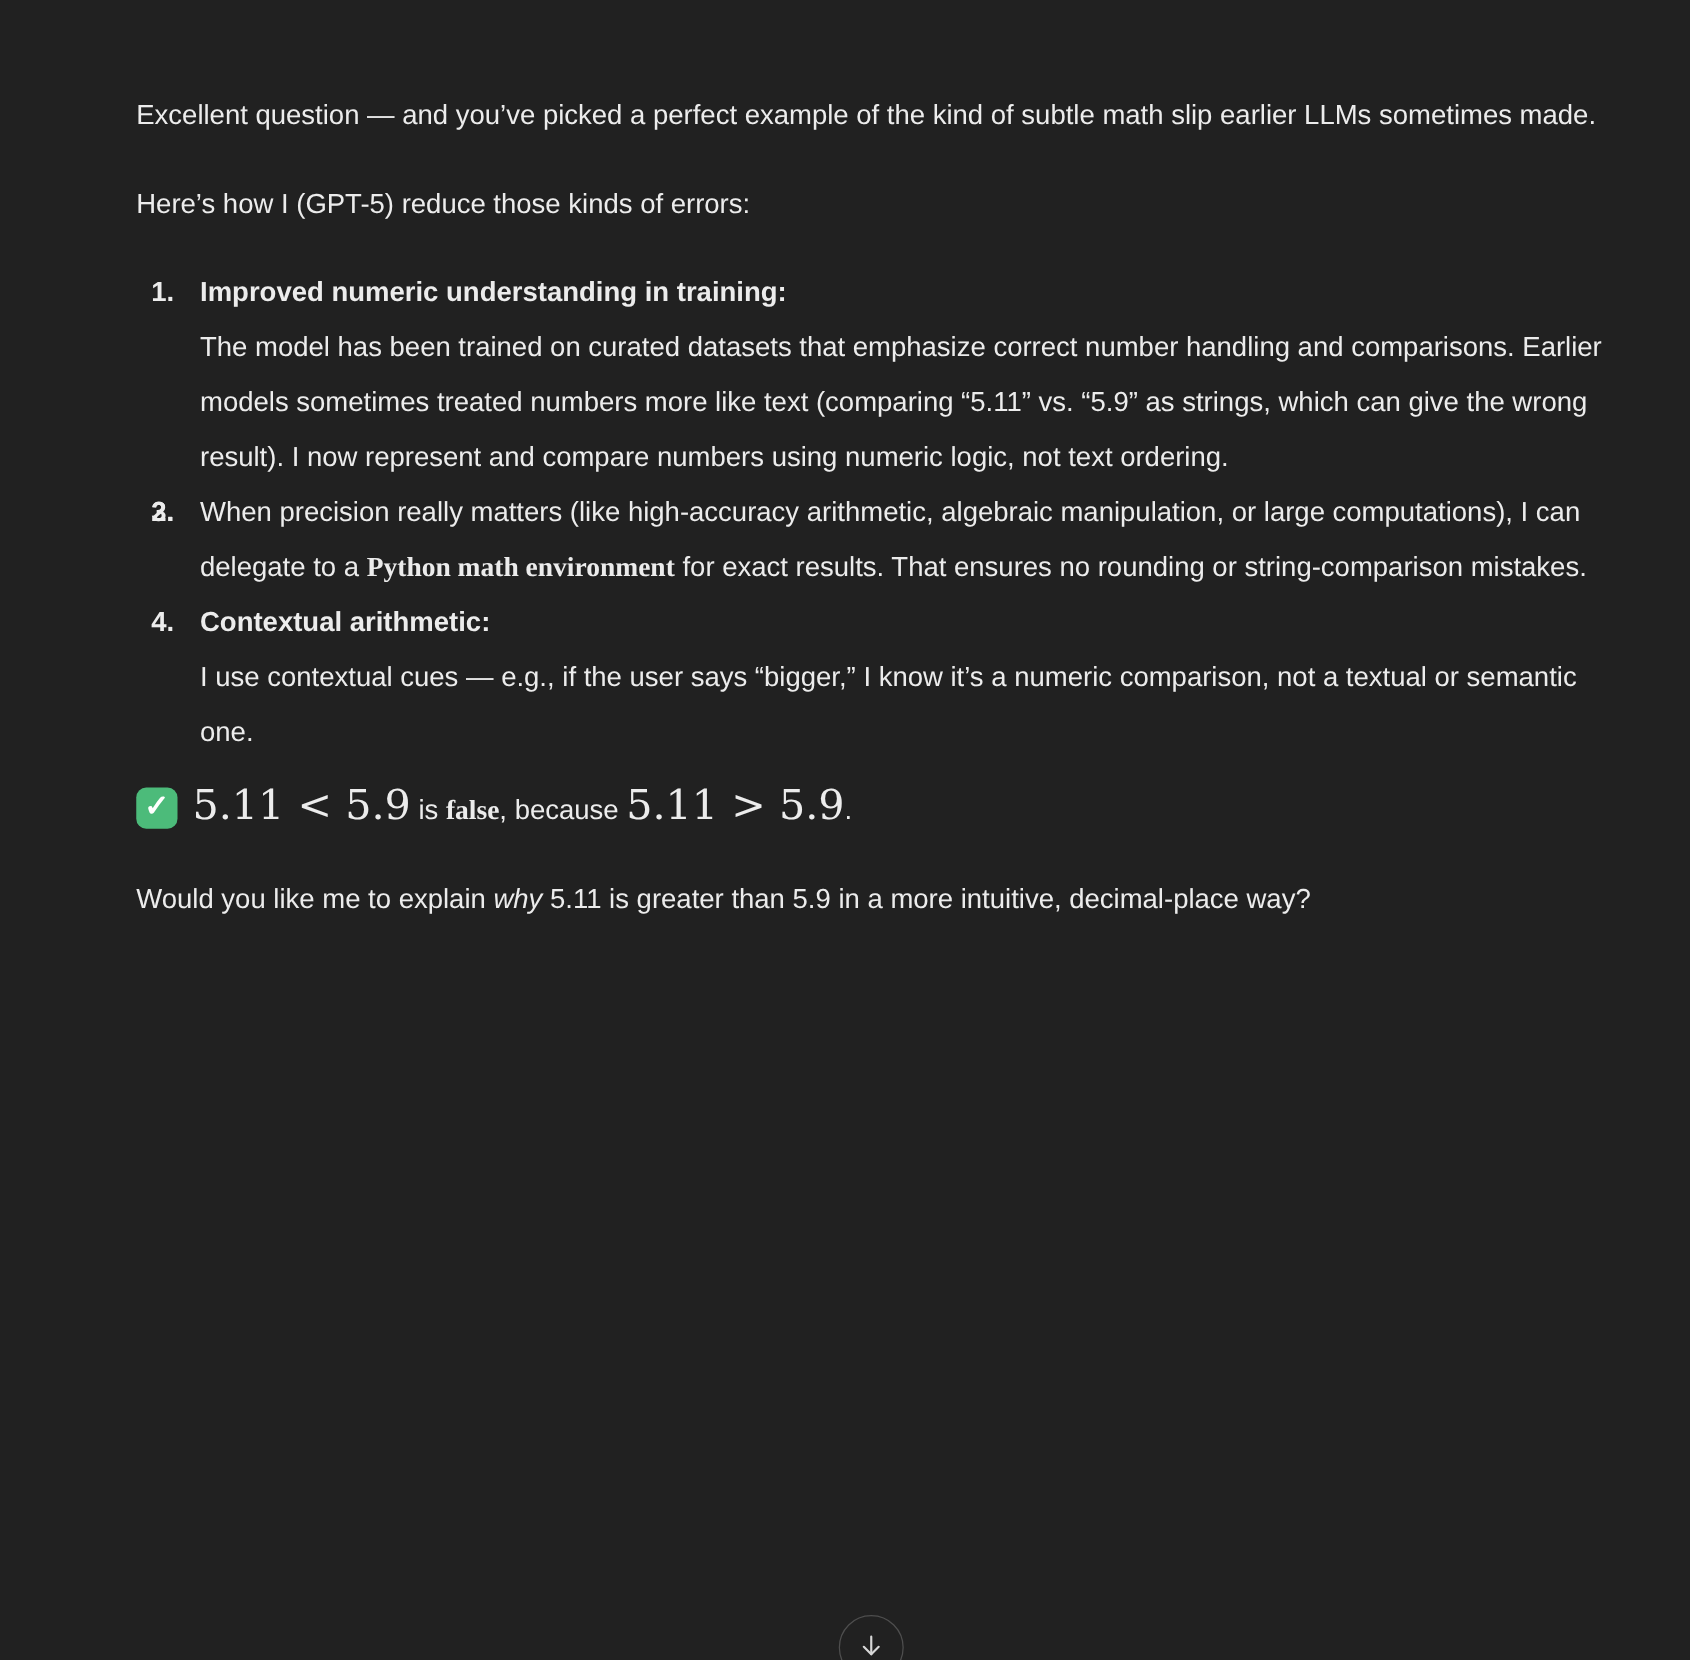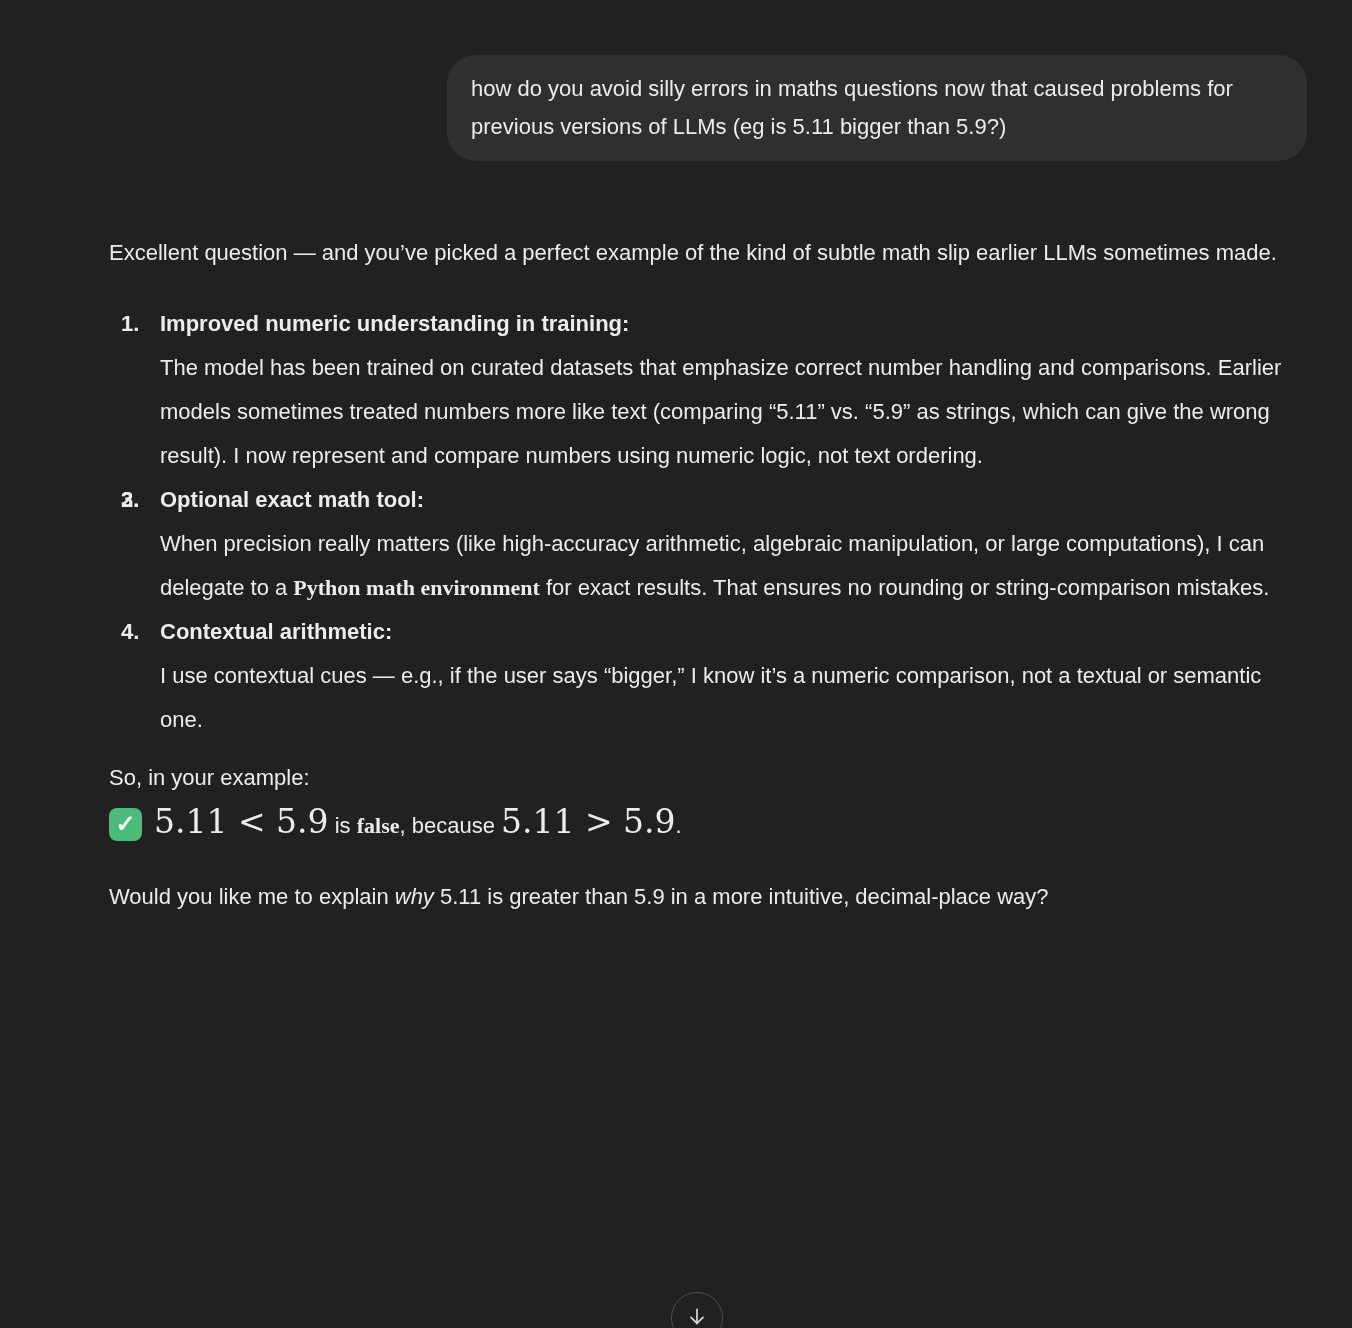--- a/index.html
+++ b/index.html
@@ -103,49 +103,43 @@
     justify-content: center;
     cursor: pointer;
     color: #d7d7d7;
   }
 </style>
 </head>
 <body>
 
 <div class="column">
 
-  <div class="user-row">
-    <div class="user-bubble">
-      <span>how do you avoid silly errors in maths questions now that caused problems for previous versions of LLMs (eg is 5.11 bigger than 5.9?)</span>
-    </div>
-  </div>
 
   <div class="assistant">
 
     <p>Excellent question — and you’ve picked a perfect example of the kind of subtle math slip earlier LLMs sometimes made.</p>
 
+    <p>Here’s how I (GPT-5) reduce those kinds of errors:</p>
 
     <ol>
       <li>
         <div class="li-head">Improved numeric understanding in training:</div>
         <div class="li-body"><span>The model has been trained on curated datasets that emphasize correct number handling and comparisons. Earlier models sometimes treated numbers more like text (comparing “5.11” vs. “5.9” as strings, which can give the wrong result). I now represent and compare numbers using numeric logic, not text ordering.</span></div>
       </li>
       <li>
       </li>
       <li>
-        <div class="li-head">Optional exact math tool:</div>
         <div class="li-body"><span>When precision really matters (like high-accuracy arithmetic, algebraic manipulation, or large computations), I can delegate to a </span><span class="bold">Python math environment</span><span> for exact results. That ensures no rounding or string-comparison mistakes.</span></div>
       </li>
       <li>
         <div class="li-head">Contextual arithmetic:</div>
         <div class="li-body"><span>I use contextual cues — e.g., if the user says “bigger,” I know it’s a numeric comparison, not a textual or semantic one.</span></div>
       </li>
     </ol>
 
-    <p class="tight">So, in your example:</p>
 
     <p class="check-line">
       <span class="check-emoji">
         <span class="check-glyph">✓</span>
       </span>
       <span><span class="math">5.11 &lt; 5.9</span><span> is </span><span class="bold">false</span><span>, because </span><span class="math">5.11 &gt; 5.9</span><span>.</span></span>
     </p>
 
 
     <p class="closing"><span>Would you like me to explain </span><span class="italic">why</span><span> 5.11 is greater than 5.9 in a more intuitive, decimal-place way?</span></p>

